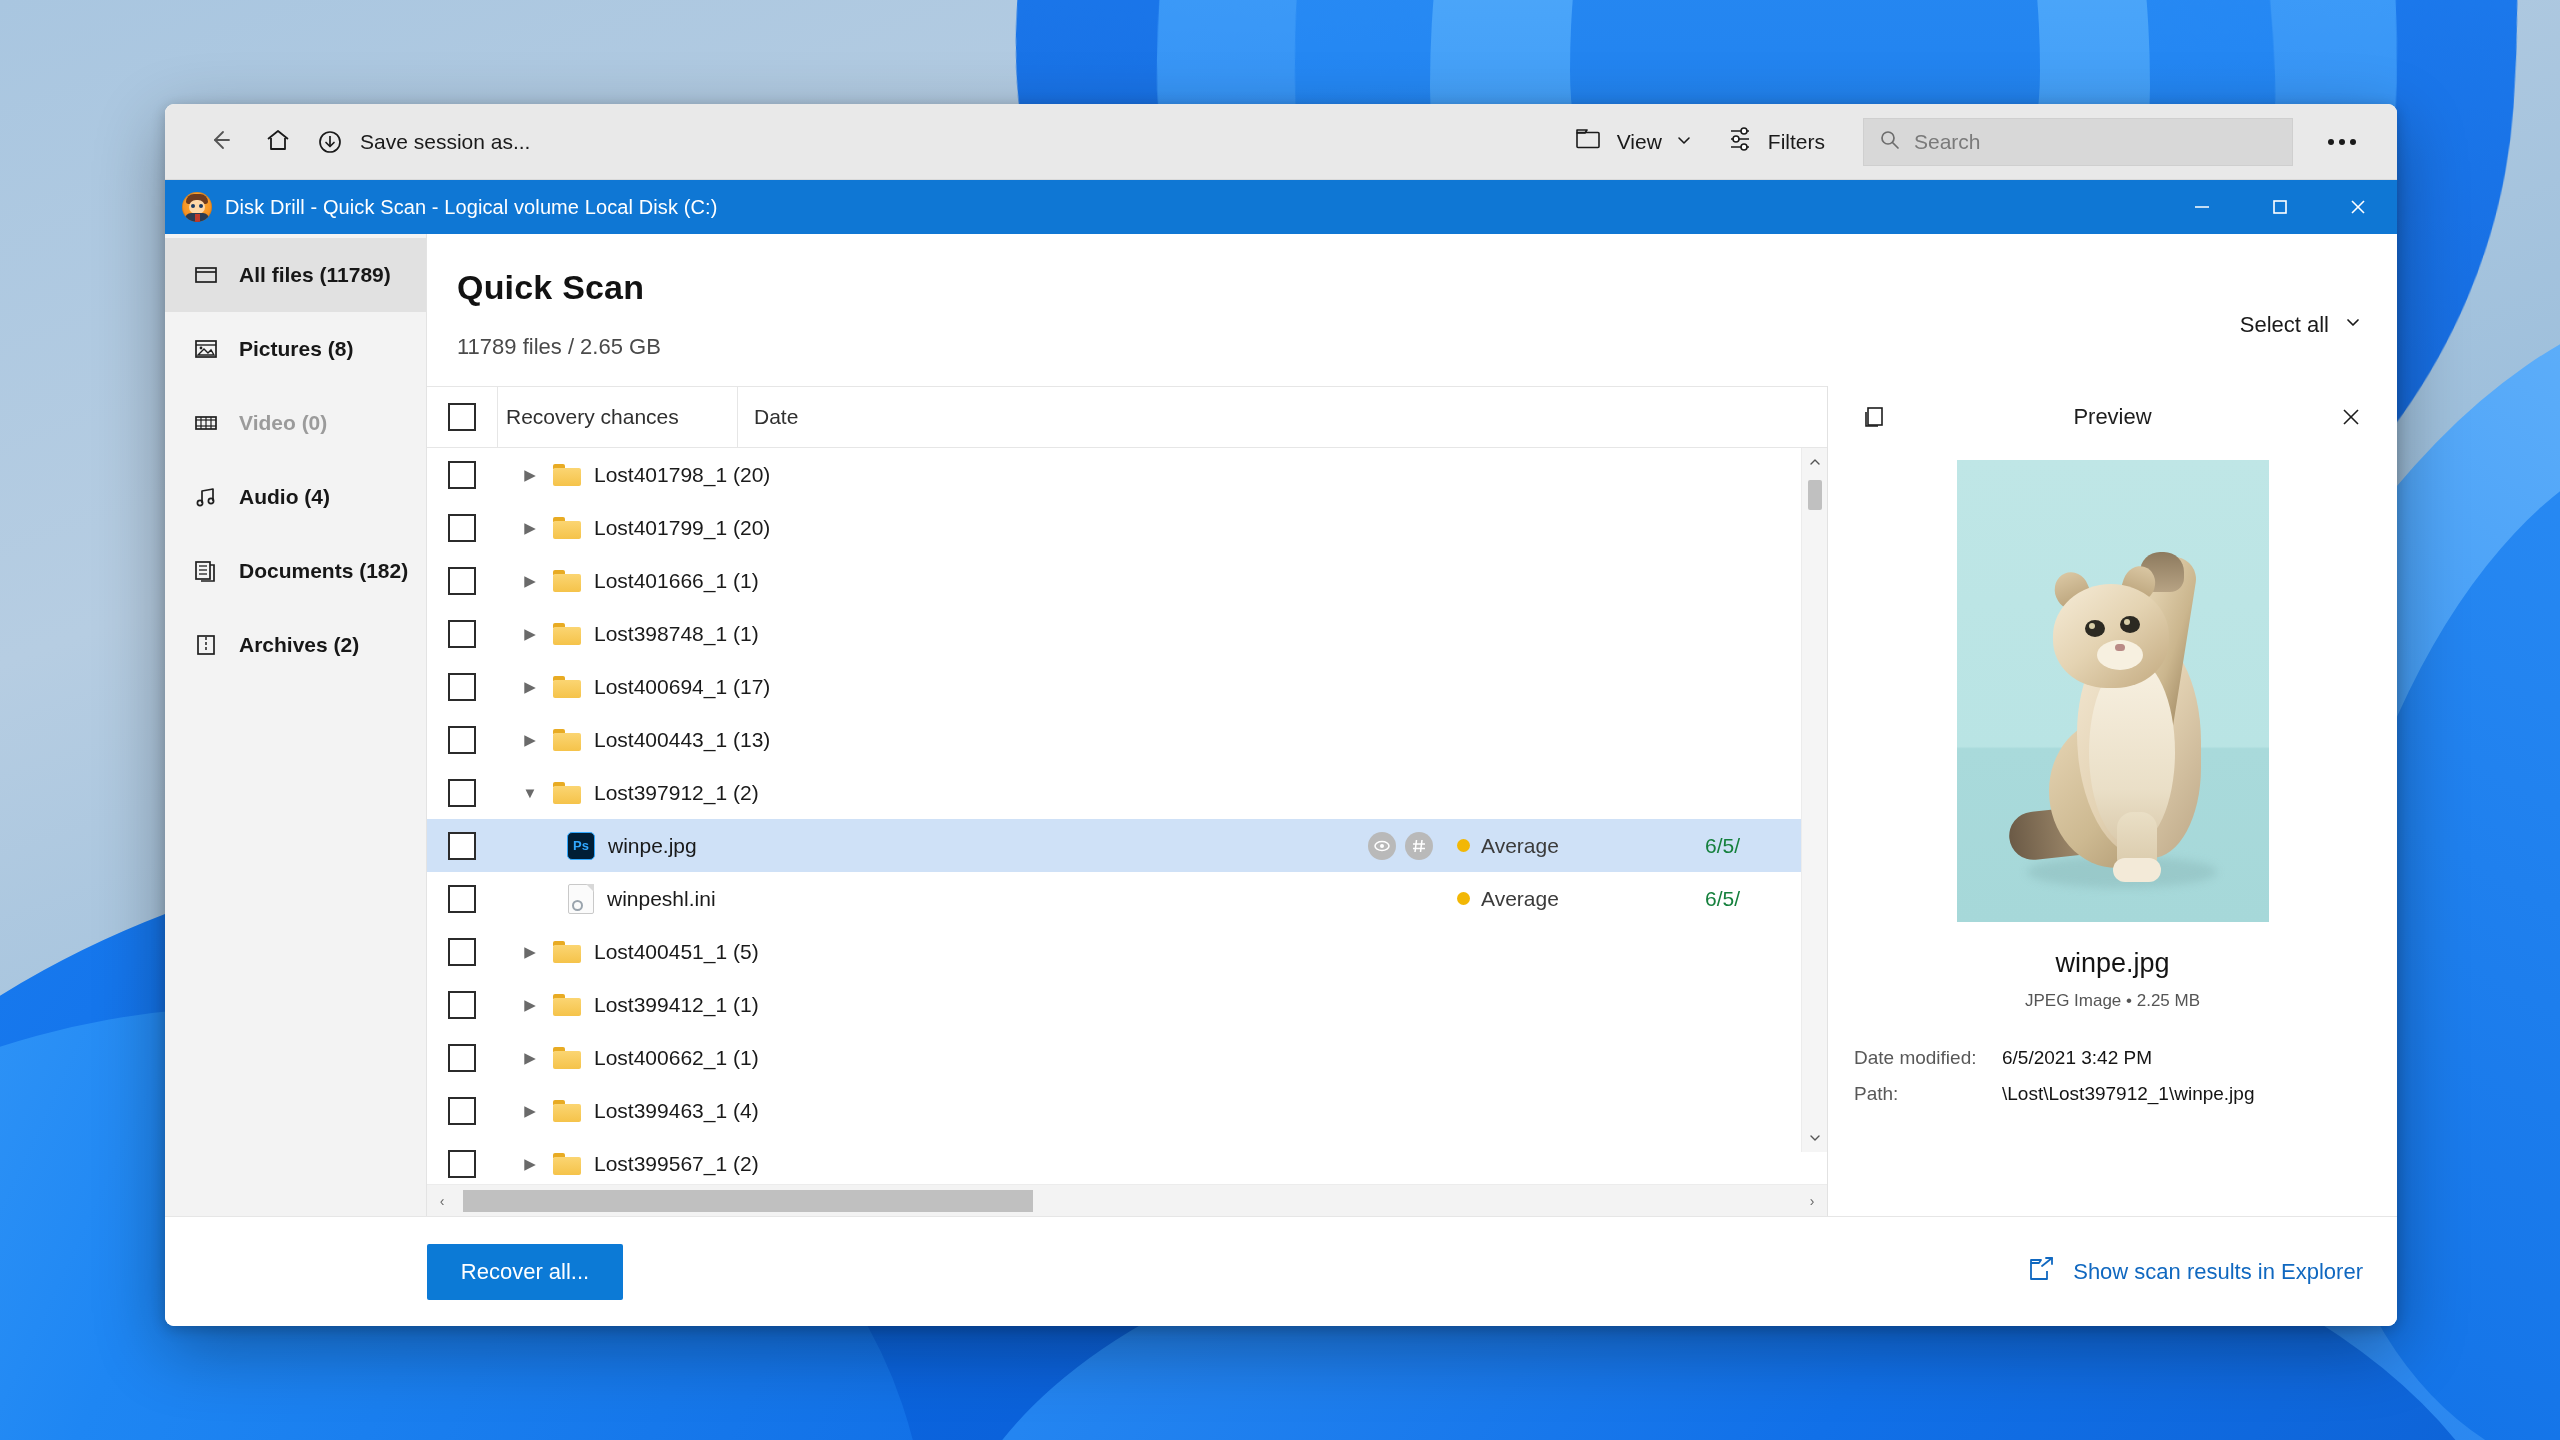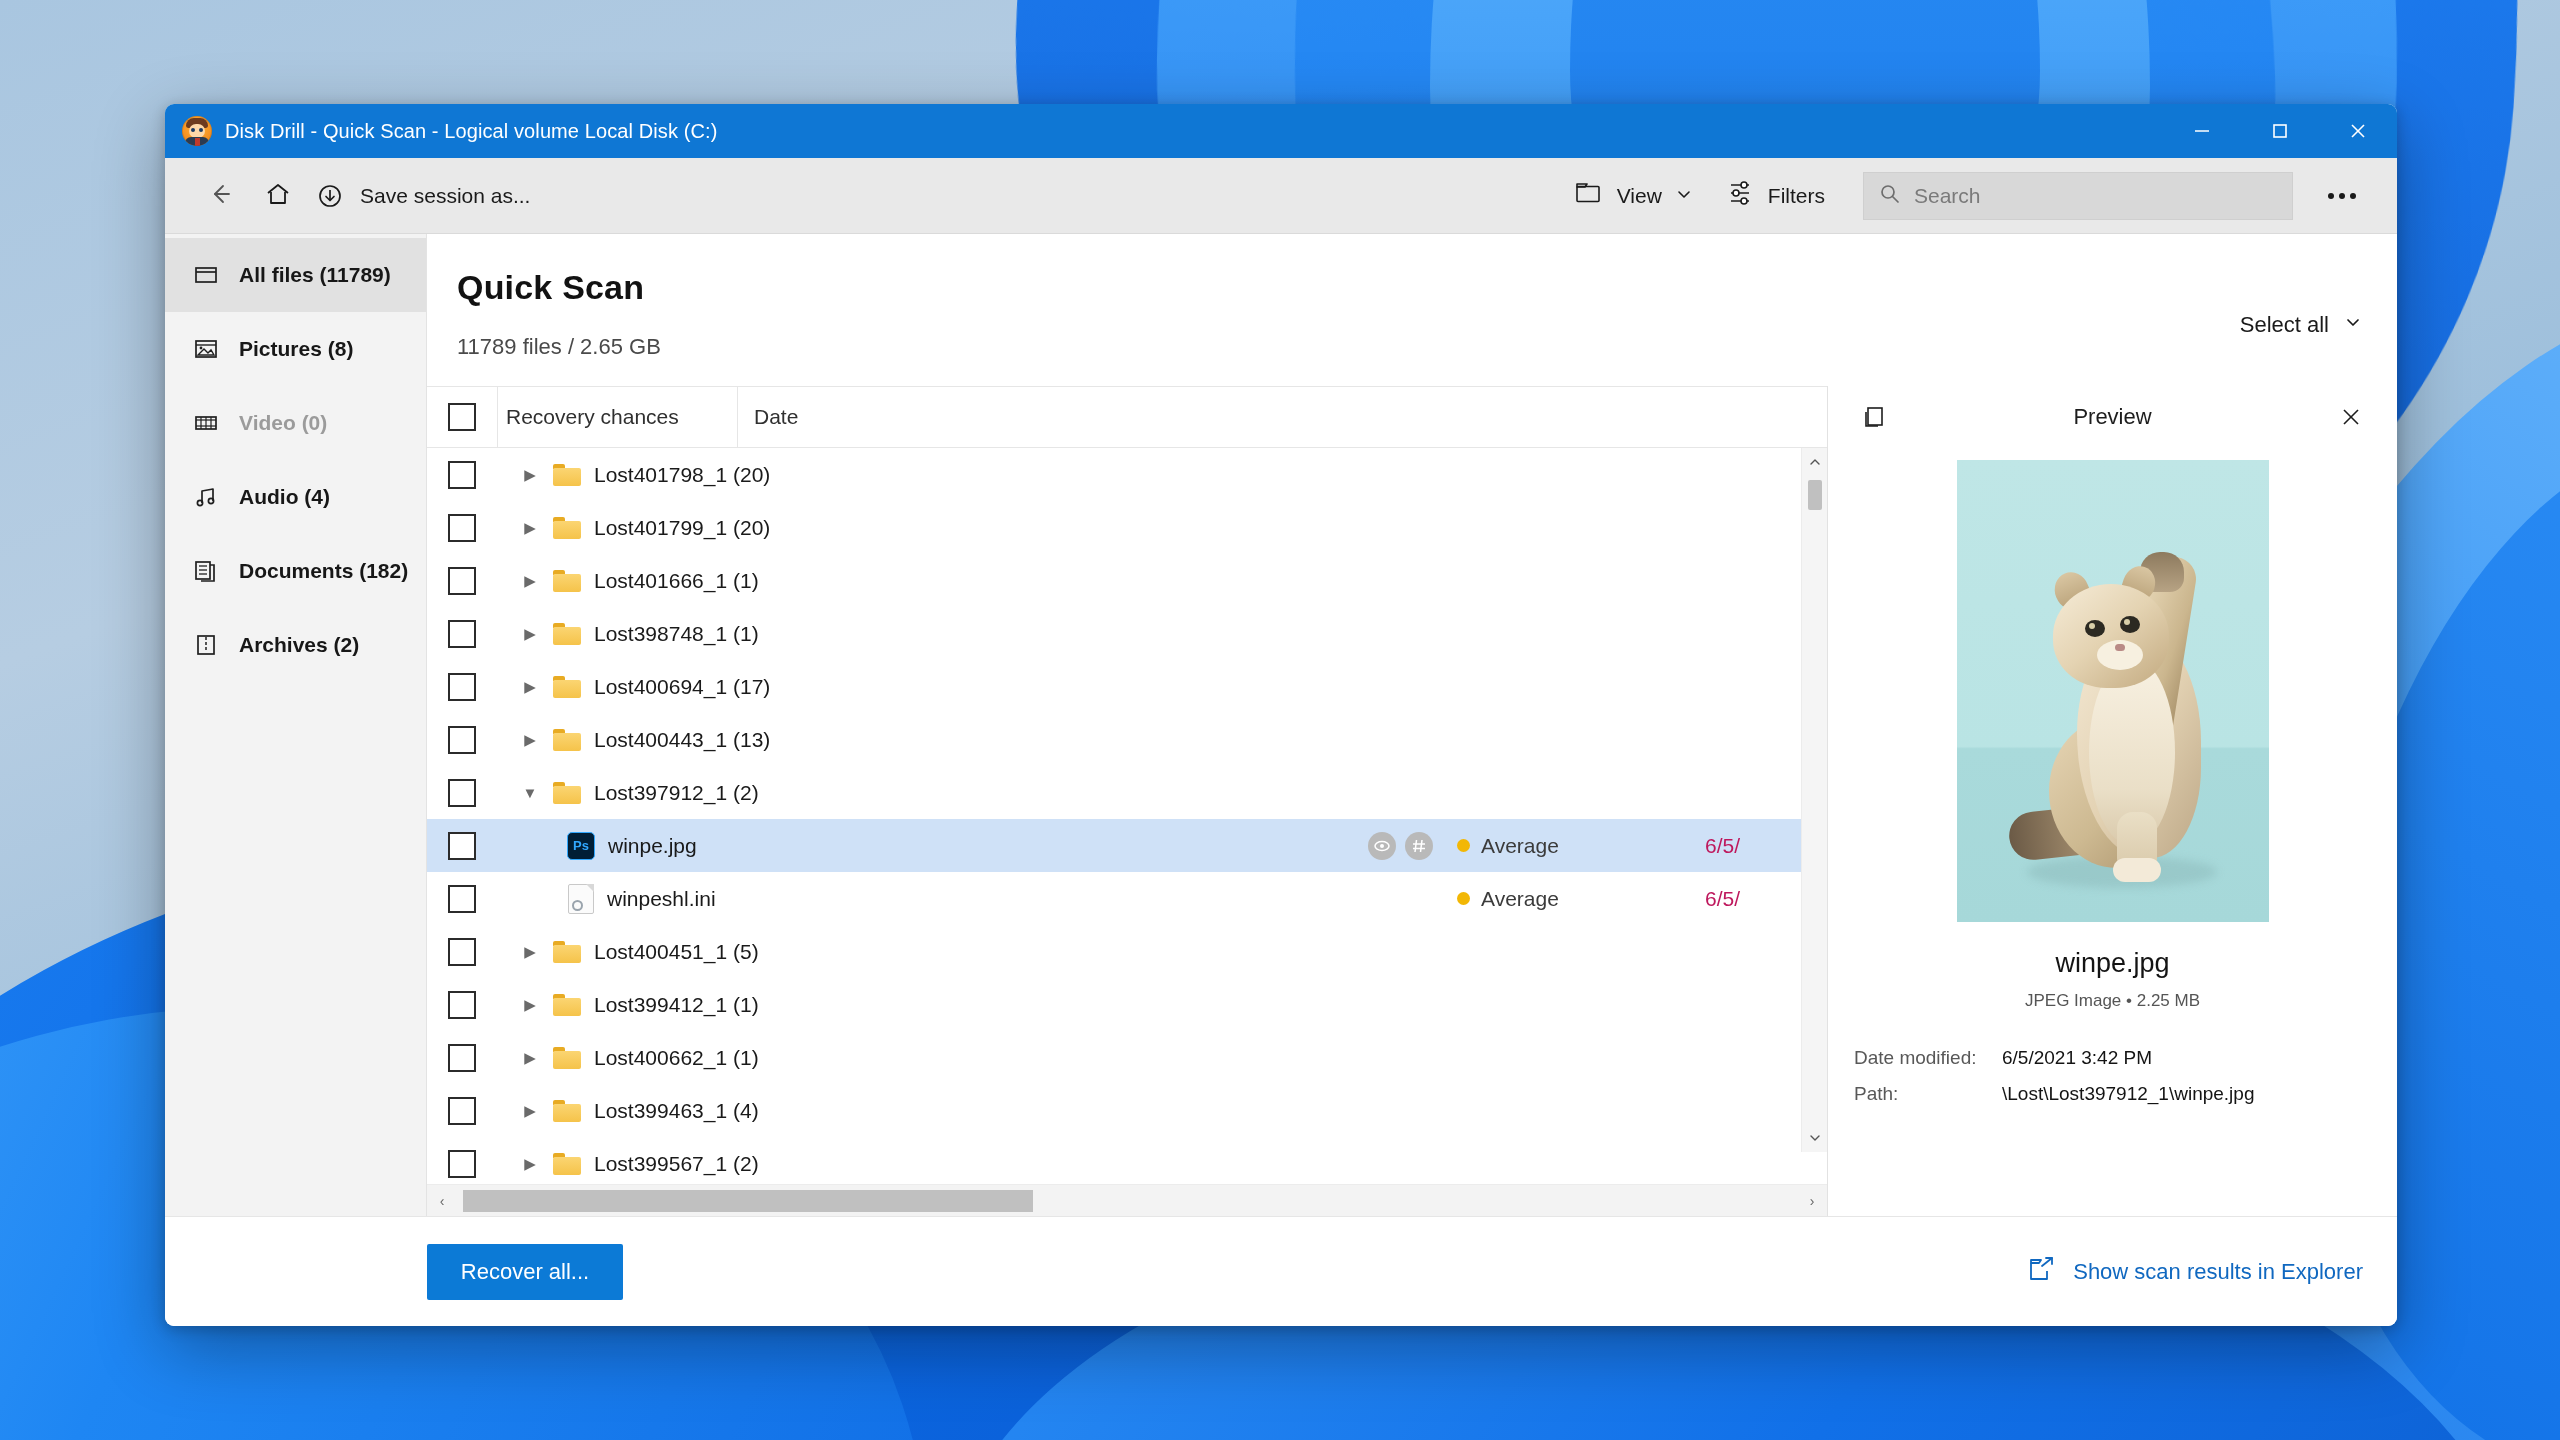--- a/index.html
+++ b/index.html
@@ -288,21 +288,21 @@
   .row-actions { display: flex; gap: 9px; margin-right: 16px; }
   .act-ico {
     width: 28px; height: 28px; border-radius: 50%;
     background: #b9b9b9; color: #fff;
     display: flex; align-items: center; justify-content: center;
     font-size: 15px;
   }
   .chance { display: flex; align-items: center; gap: 11px; }
   .dot { width: 13px; height: 13px; border-radius: 50%; flex: none; }
   .chance-lbl { font-size: 21px; color: #3b3b3b; white-space: nowrap; }
-  .date-lbl { font-size: 21px; color: #be185d; white-space: nowrap; }
+  .date-lbl { font-size: 21px; color: #15803d; white-space: nowrap; }
 
   
   #vscroll {
     position: absolute; right: 0; top: 0; bottom: 32px; width: 26px;
     background: #f5f5f5; border-left: 1px solid #ececec;
     display: flex; flex-direction: column; align-items: center;
   }
   .sb-arrow { height: 28px; width: 26px; display: flex; align-items: center; justify-content: center; color: #555; font-size: 13px; }
   #vthumb { width: 14px; height: 30px; background: #c0c0c0; border-radius: 2px; margin-top: 4px; }
   #vscroll .spacer { flex: 1 1 auto; }
@@ -388,50 +388,20 @@
   <div class="bloom petal-e"></div>
   <div class="petal-right-a"></div>
   <div class="petal-right-b"></div>
   <div class="petal-lower-a"></div>
   <div class="petal-lower-b"></div>
   <div class="petal-lower-c"></div>
 </div>
 
 <div id="window">
 
-  <div id="titlebar">
-    <div id="app-icon">
-      <div class="hair"></div>
-        <div class="face"></div>
-      <div class="eyeL"></div>
-        <div class="eyeR"></div>
-      <div class="body"></div>
-        <div class="tie"></div>
-    </div>
-    <div id="title-text">Disk Drill - Quick Scan - Logical volume Local Disk (C:)</div>
-    <div id="win-controls">
-      <div class="win-btn">
-        <svg width="22" height="22" viewBox="0 0 22 22">
-            <line x1="4" y1="11" x2="18" y2="11" stroke="#fff" stroke-width="1.6"></line>
-          </svg>
-      </div>
-      <div class="win-btn">
-        <svg width="22" height="22" viewBox="0 0 22 22">
-            <rect x="5" y="5" width="12" height="12" fill="none" stroke="#fff" stroke-width="1.6"></rect>
-          </svg>
-      </div>
-      <div class="win-btn close">
-        <svg width="22" height="22" viewBox="0 0 22 22">
-            <line x1="5" y1="5" x2="17" y2="17" stroke="#fff" stroke-width="1.6"></line>
-            <line x1="17" y1="5" x2="5" y2="17" stroke="#fff" stroke-width="1.6"></line>
-          </svg>
-      </div>
-    </div>
-  </div>
-
   <div id="toolbar">
     <div class="tb-icon-btn">
       <span>
         <svg width="30" height="30" viewBox="0 0 30 30">
             <path d="M18 7 L10 15 L18 23" fill="none" stroke="#555" stroke-width="1.8" stroke-linecap="round" stroke-linejoin="round"></path>
             <line x1="10" y1="15" x2="24" y2="15" stroke="#555" stroke-width="1.8" stroke-linecap="round"></line>
           </svg>
       </span>
     </div>
     <div class="tb-icon-btn">
@@ -491,20 +461,50 @@
             <line x1="14.5" y1="14.5" x2="20" y2="20" stroke="#6d6d6d" stroke-width="1.7" stroke-linecap="round"></line>
           </svg>
       </span>
       <span class="ph">Search</span>
     </div>
 
     <div id="more-btn">
       <i></i>
         <i></i>
         <i></i>
+    </div>
+  </div>
+
+  <div id="titlebar">
+    <div id="app-icon">
+      <div class="hair"></div>
+        <div class="face"></div>
+      <div class="eyeL"></div>
+        <div class="eyeR"></div>
+      <div class="body"></div>
+        <div class="tie"></div>
+    </div>
+    <div id="title-text">Disk Drill - Quick Scan - Logical volume Local Disk (C:)</div>
+    <div id="win-controls">
+      <div class="win-btn">
+        <svg width="22" height="22" viewBox="0 0 22 22">
+            <line x1="4" y1="11" x2="18" y2="11" stroke="#fff" stroke-width="1.6"></line>
+          </svg>
+      </div>
+      <div class="win-btn">
+        <svg width="22" height="22" viewBox="0 0 22 22">
+            <rect x="5" y="5" width="12" height="12" fill="none" stroke="#fff" stroke-width="1.6"></rect>
+          </svg>
+      </div>
+      <div class="win-btn close">
+        <svg width="22" height="22" viewBox="0 0 22 22">
+            <line x1="5" y1="5" x2="17" y2="17" stroke="#fff" stroke-width="1.6"></line>
+            <line x1="17" y1="5" x2="5" y2="17" stroke="#fff" stroke-width="1.6"></line>
+          </svg>
+      </div>
     </div>
   </div>
 
   <div id="body">
 
     <div id="sidebar">
 
       <div class="side-item active">
         <span class="ico">
           <svg width="26" height="26" viewBox="0 0 26 26">

